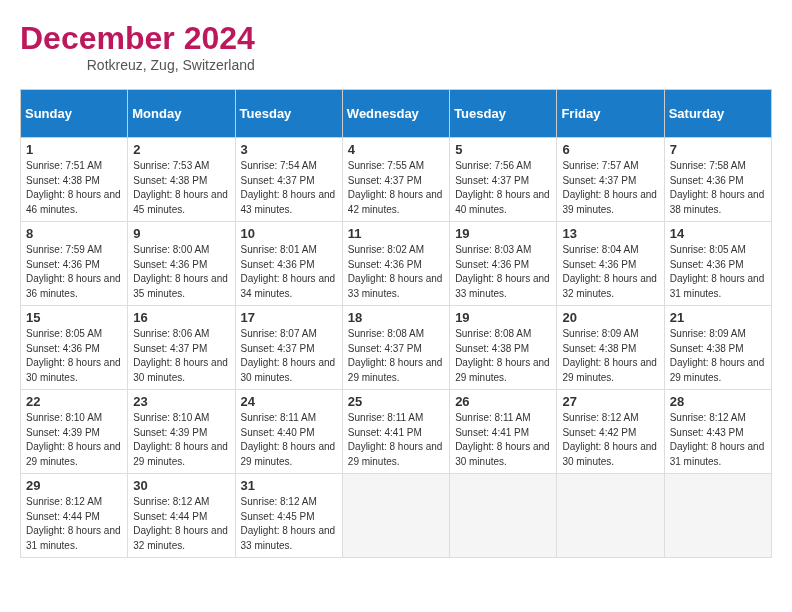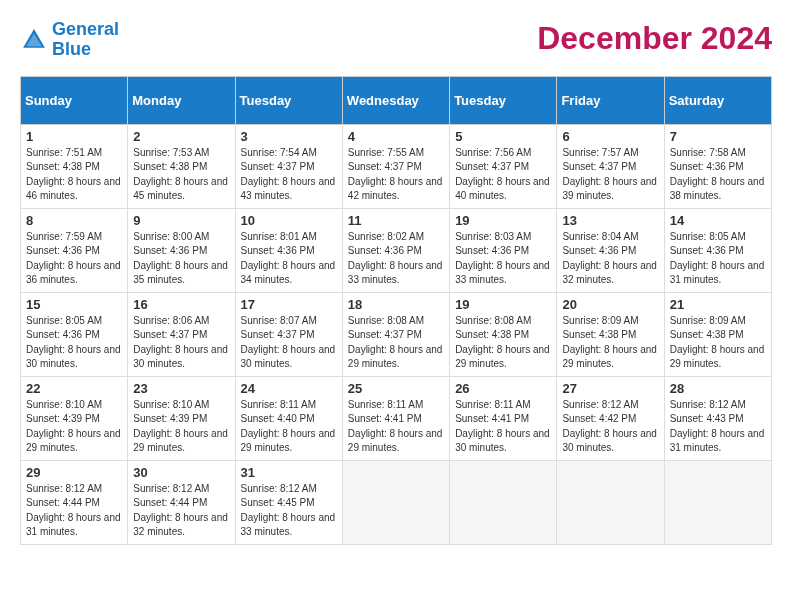--- a/index.html
+++ b/index.html
@@ -81,32 +81,23 @@
     .day-info {
       line-height: 1.45;
       font-size: 10px;
       color: #333;
     }
   </style>
 </head>
 <body>
 
 <div class="header">
-  <div class="logo">
-    <svg class="logo-icon" viewBox="0 0 36 36">
-      <polygon points="18,4 32,28 4,28" fill="#1a7cc9"></polygon>
-      <polygon points="18,10 28,26 8,26" fill="#fff" opacity="0.3"></polygon>
-    </svg>
-    <div class="logo-text">
-      <div><span>General</span></div>
-      <div><span style="color:#1a7cc9;">Blue</span></div>
-    </div>
-  </div>
   <div class="title-block">
     <div class="month-title">December 2024</div>
+    <div class="location">Rotkreuz, Zug, Switzerland</div>
   </div>
 </div>
 
 <table>
   <thead>
     <tr>
     <th>Sunday</th>
         <th>Monday</th>
         <th>Tuesday</th>
         <th>Wednesday</th>

